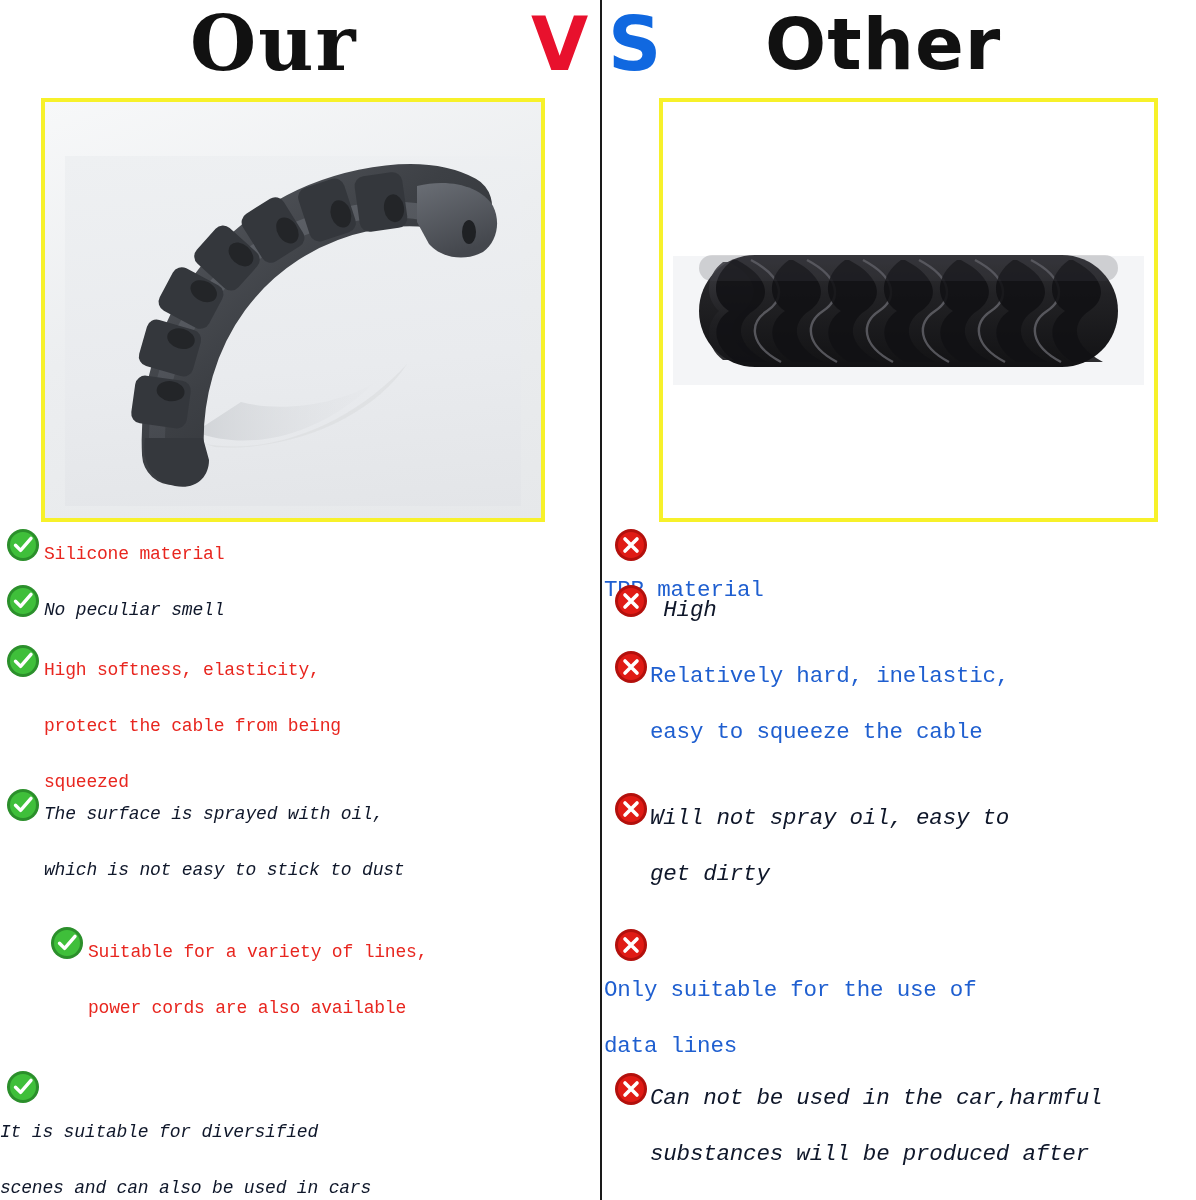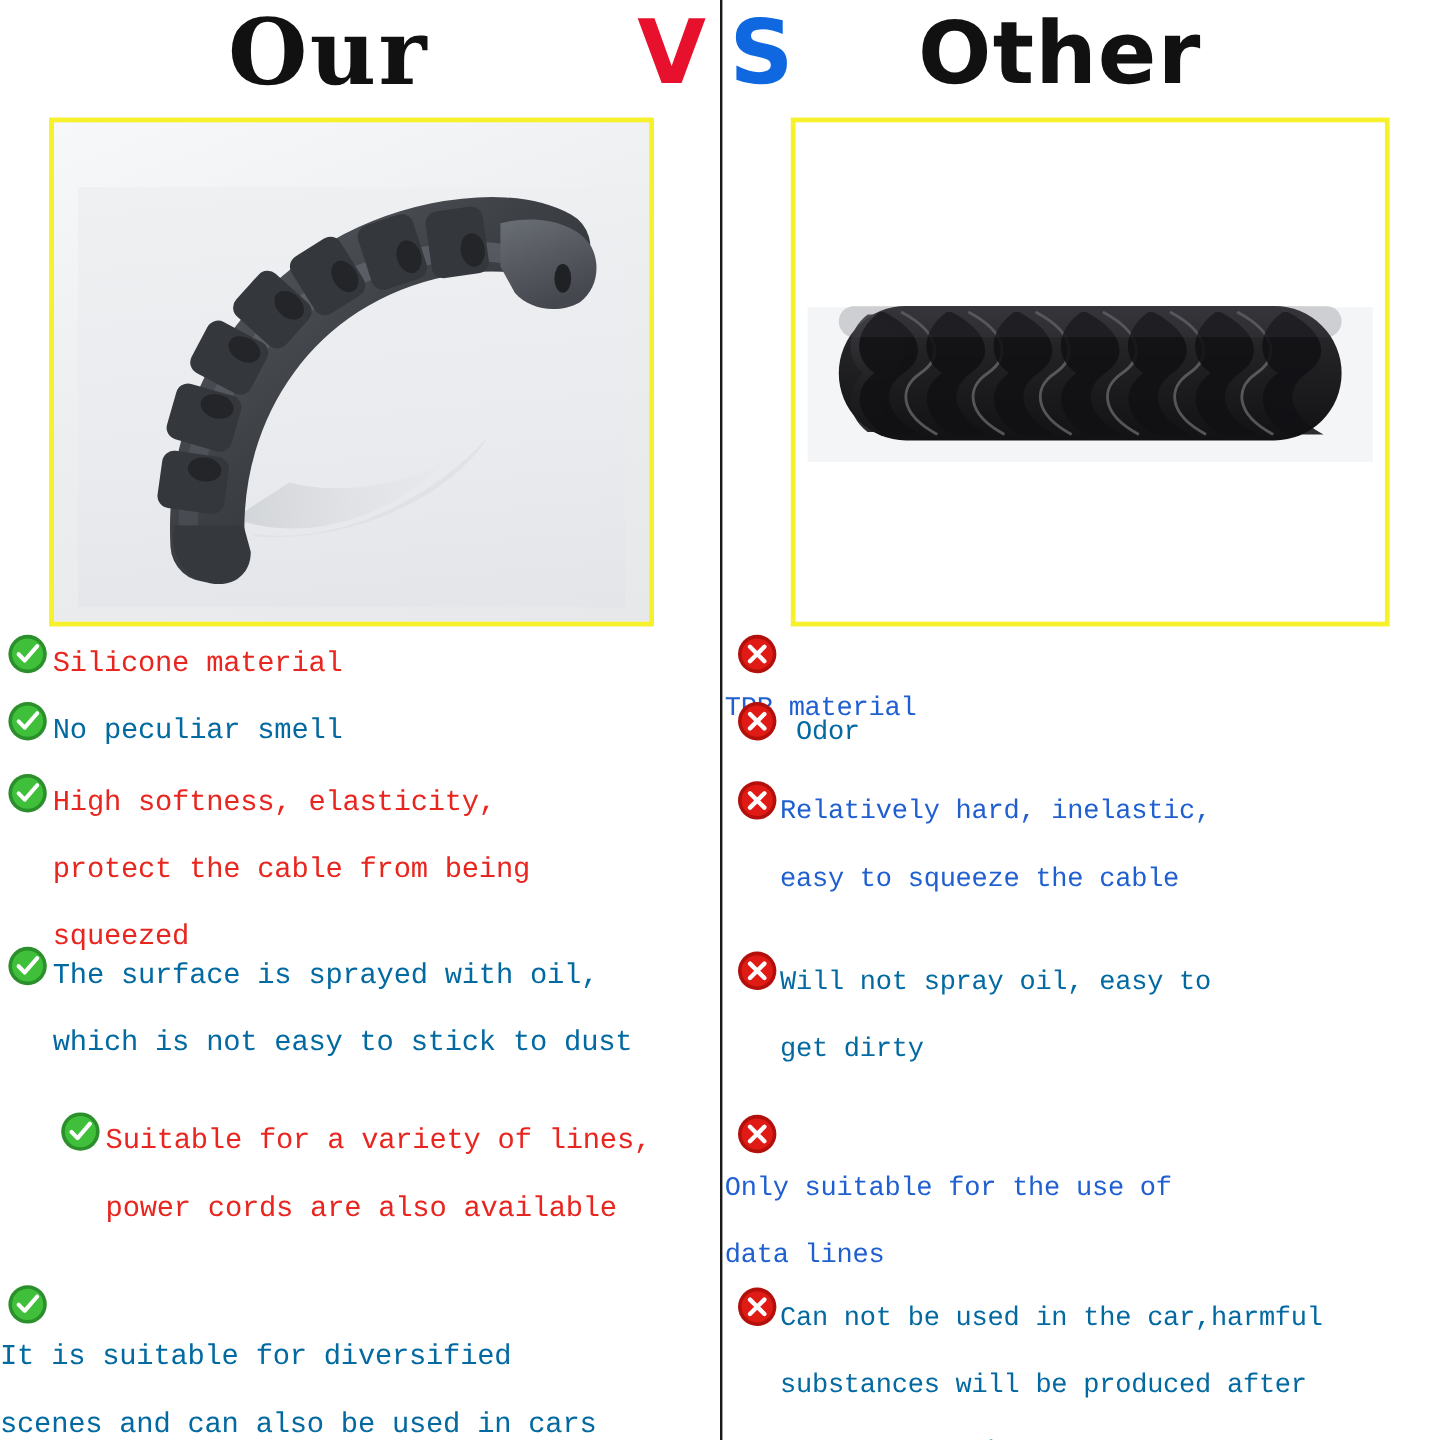--- a/index.html
+++ b/index.html
@@ -157,27 +157,27 @@
     flex: 0 0 auto;
     width: 34px;
     height: 34px;
     margin-top: 2px;
     margin-left: 6px;
     margin-right: 4px;
   }
   .feature-text {
     flex: 1 1 auto;
     font-family: "Liberation Mono", "DejaVu Sans Mono", monospace;
-    font-size: 24px;
+    font-size: 18px;
     line-height: 56px;
     letter-spacing: -0.2px;
     white-space: pre-wrap;
   }
   .t-red   { color: #e8261f; }
-  .t-black { color: #0369a1; }
+  .t-black { color: #0f172a; font-style: italic; }
   .t-blue  { color: #1f5fd0; }
 
   
   .feature-row { position: absolute; left: 0; width: 100%; }
 
   
   #col-left  .r0 { top: 2px; }
   #col-left  .r1 { top: 58px; }
   #col-left  .r2 { top: 118px; justify-content: space-between; }
   #col-left  .r3 { top: 262px; }
@@ -410,21 +410,21 @@
     </div>
 
     <div class="feature-row r1">
       <span class="badge">
         <svg viewBox="0 0 34 34" width="34" height="34">
           <circle cx="17" cy="17" r="16" fill="#b3100c"></circle>
           <circle cx="17" cy="17" r="13" fill="#e01b15"></circle>
           <path d="M11 11 L23 23 M23 11 L11 23" stroke="#ffffff" stroke-width="3.6" stroke-linecap="round"></path>
         </svg>
       </span>
-      <span class="feature-text t-black"> Odor</span>
+      <span class="feature-text t-black"> High</span>
     </div>
 
     <div class="feature-row r2">
       <span class="badge">
         <svg viewBox="0 0 34 34" width="34" height="34">
           <circle cx="17" cy="17" r="16" fill="#b3100c"></circle>
           <circle cx="17" cy="17" r="13" fill="#e01b15"></circle>
           <path d="M11 11 L23 23 M23 11 L11 23" stroke="#ffffff" stroke-width="3.6" stroke-linecap="round"></path>
         </svg>
       </span>

